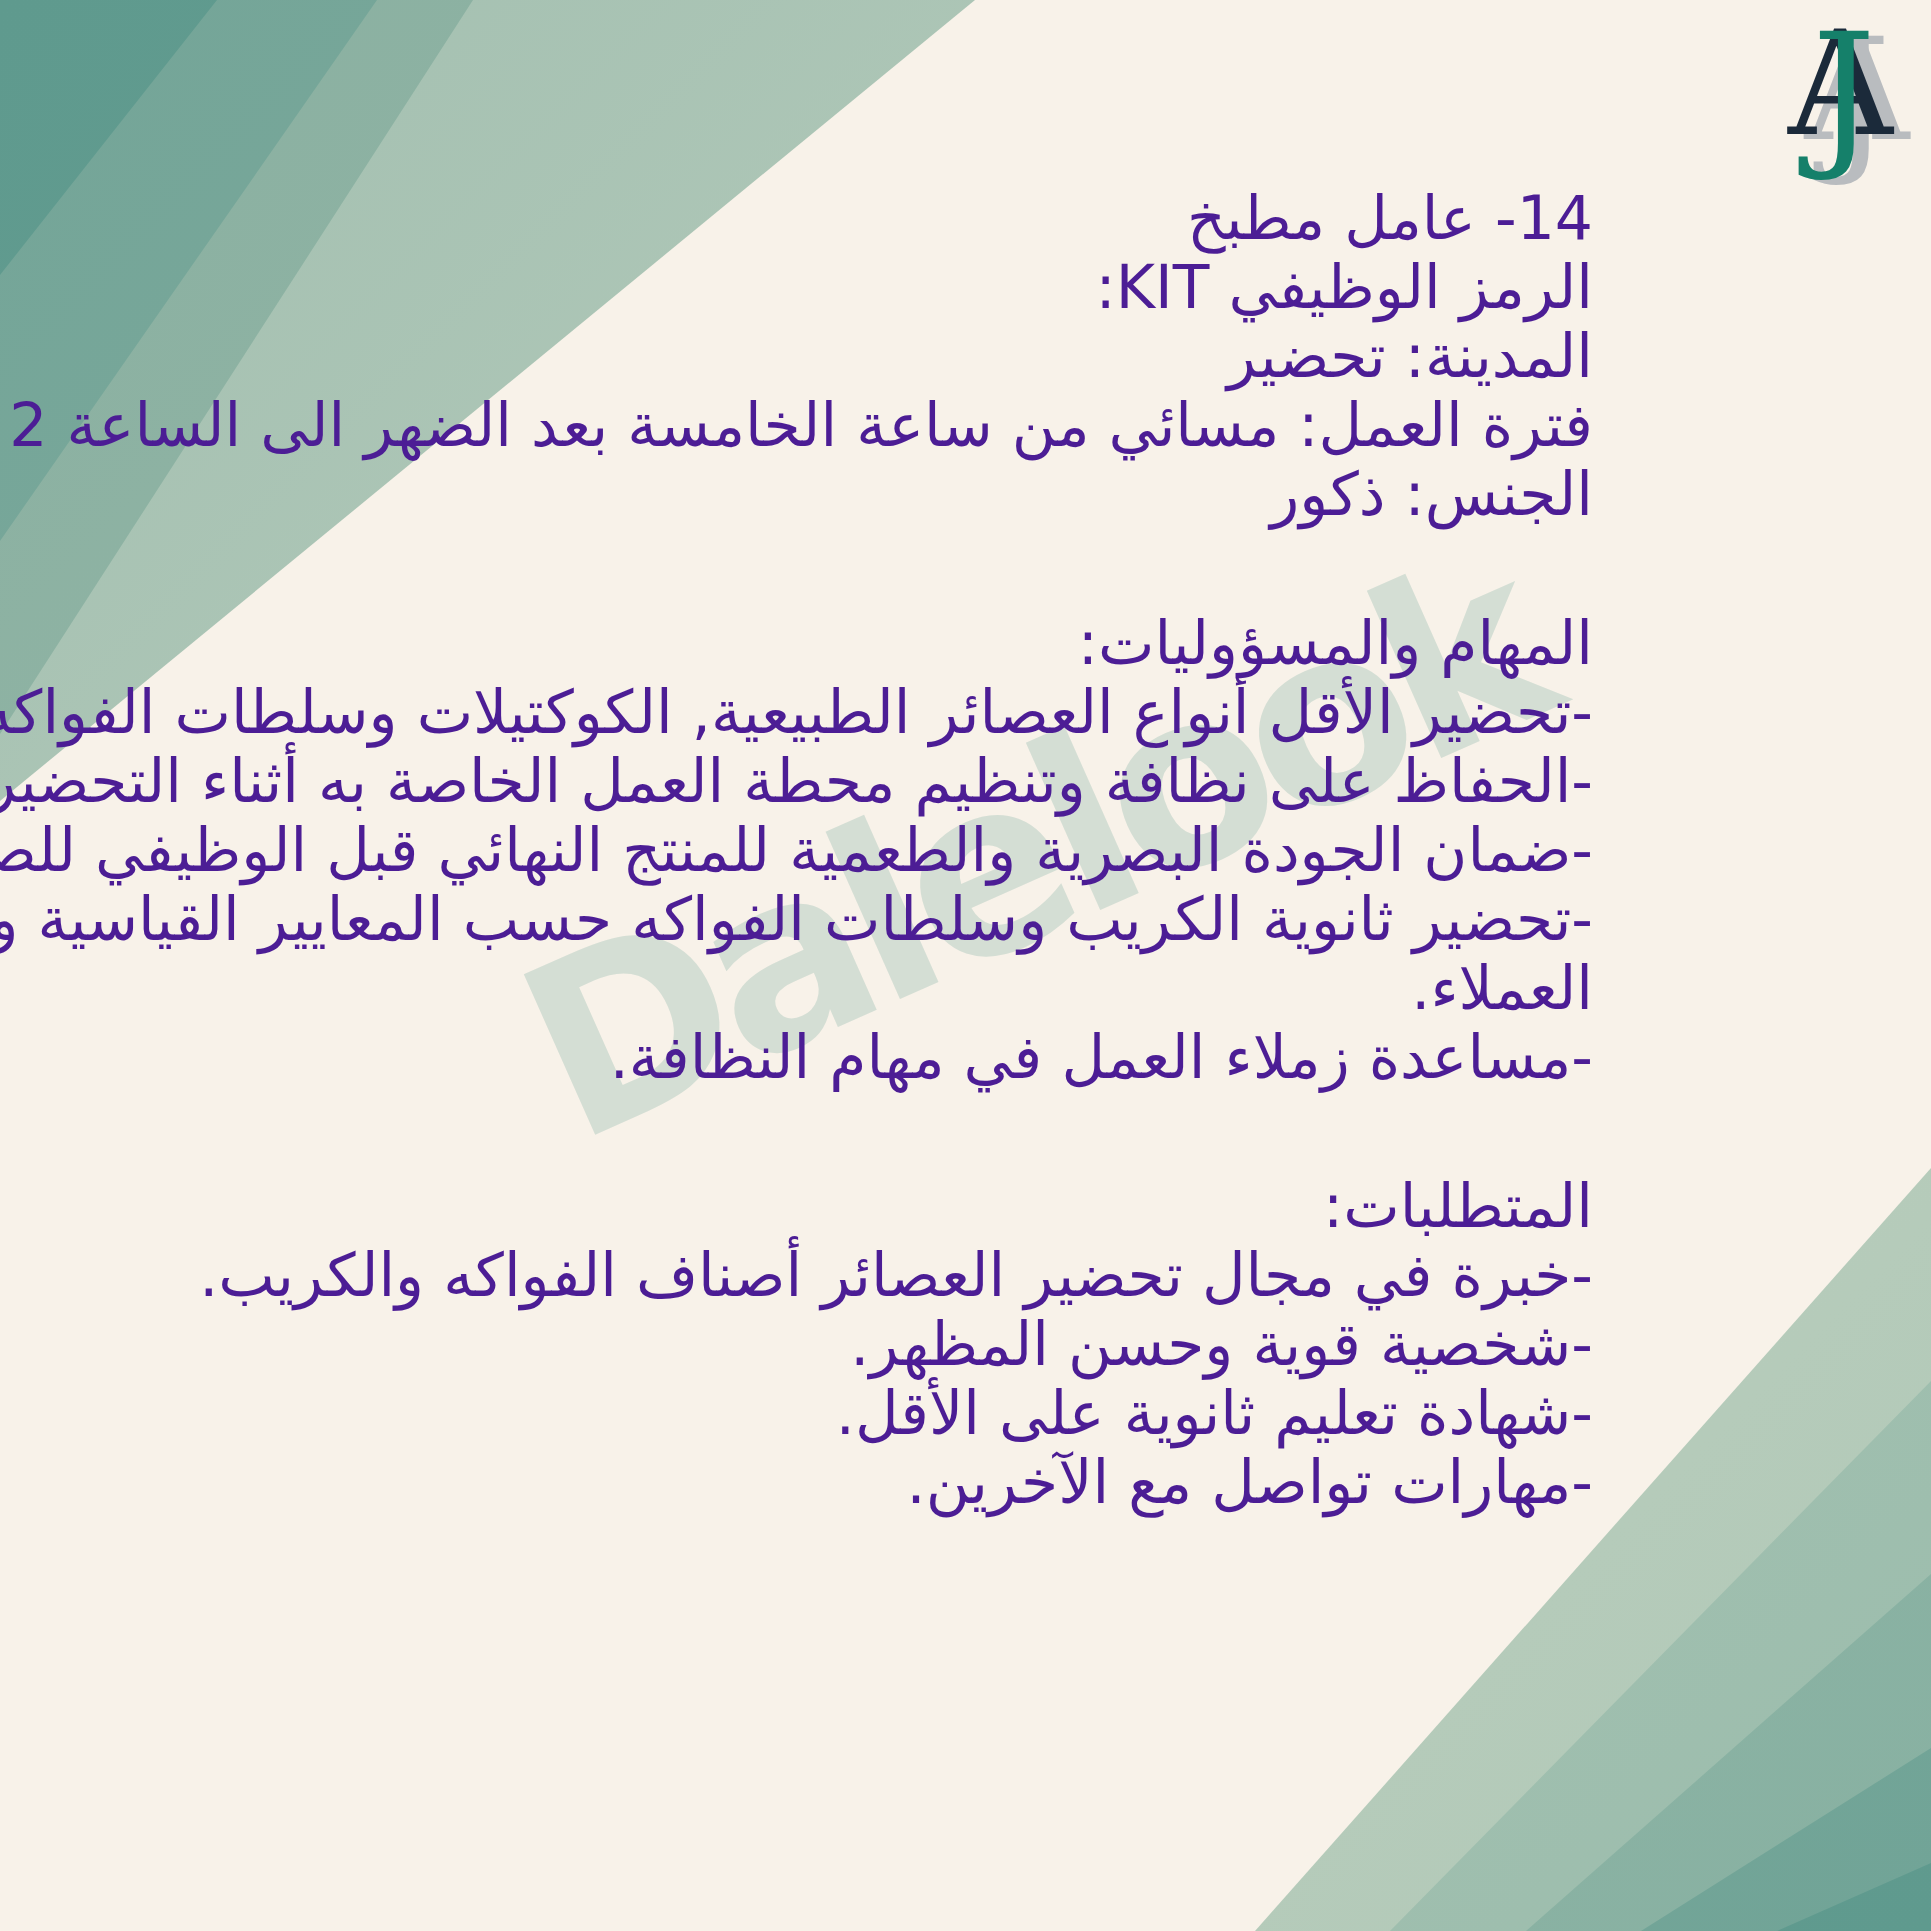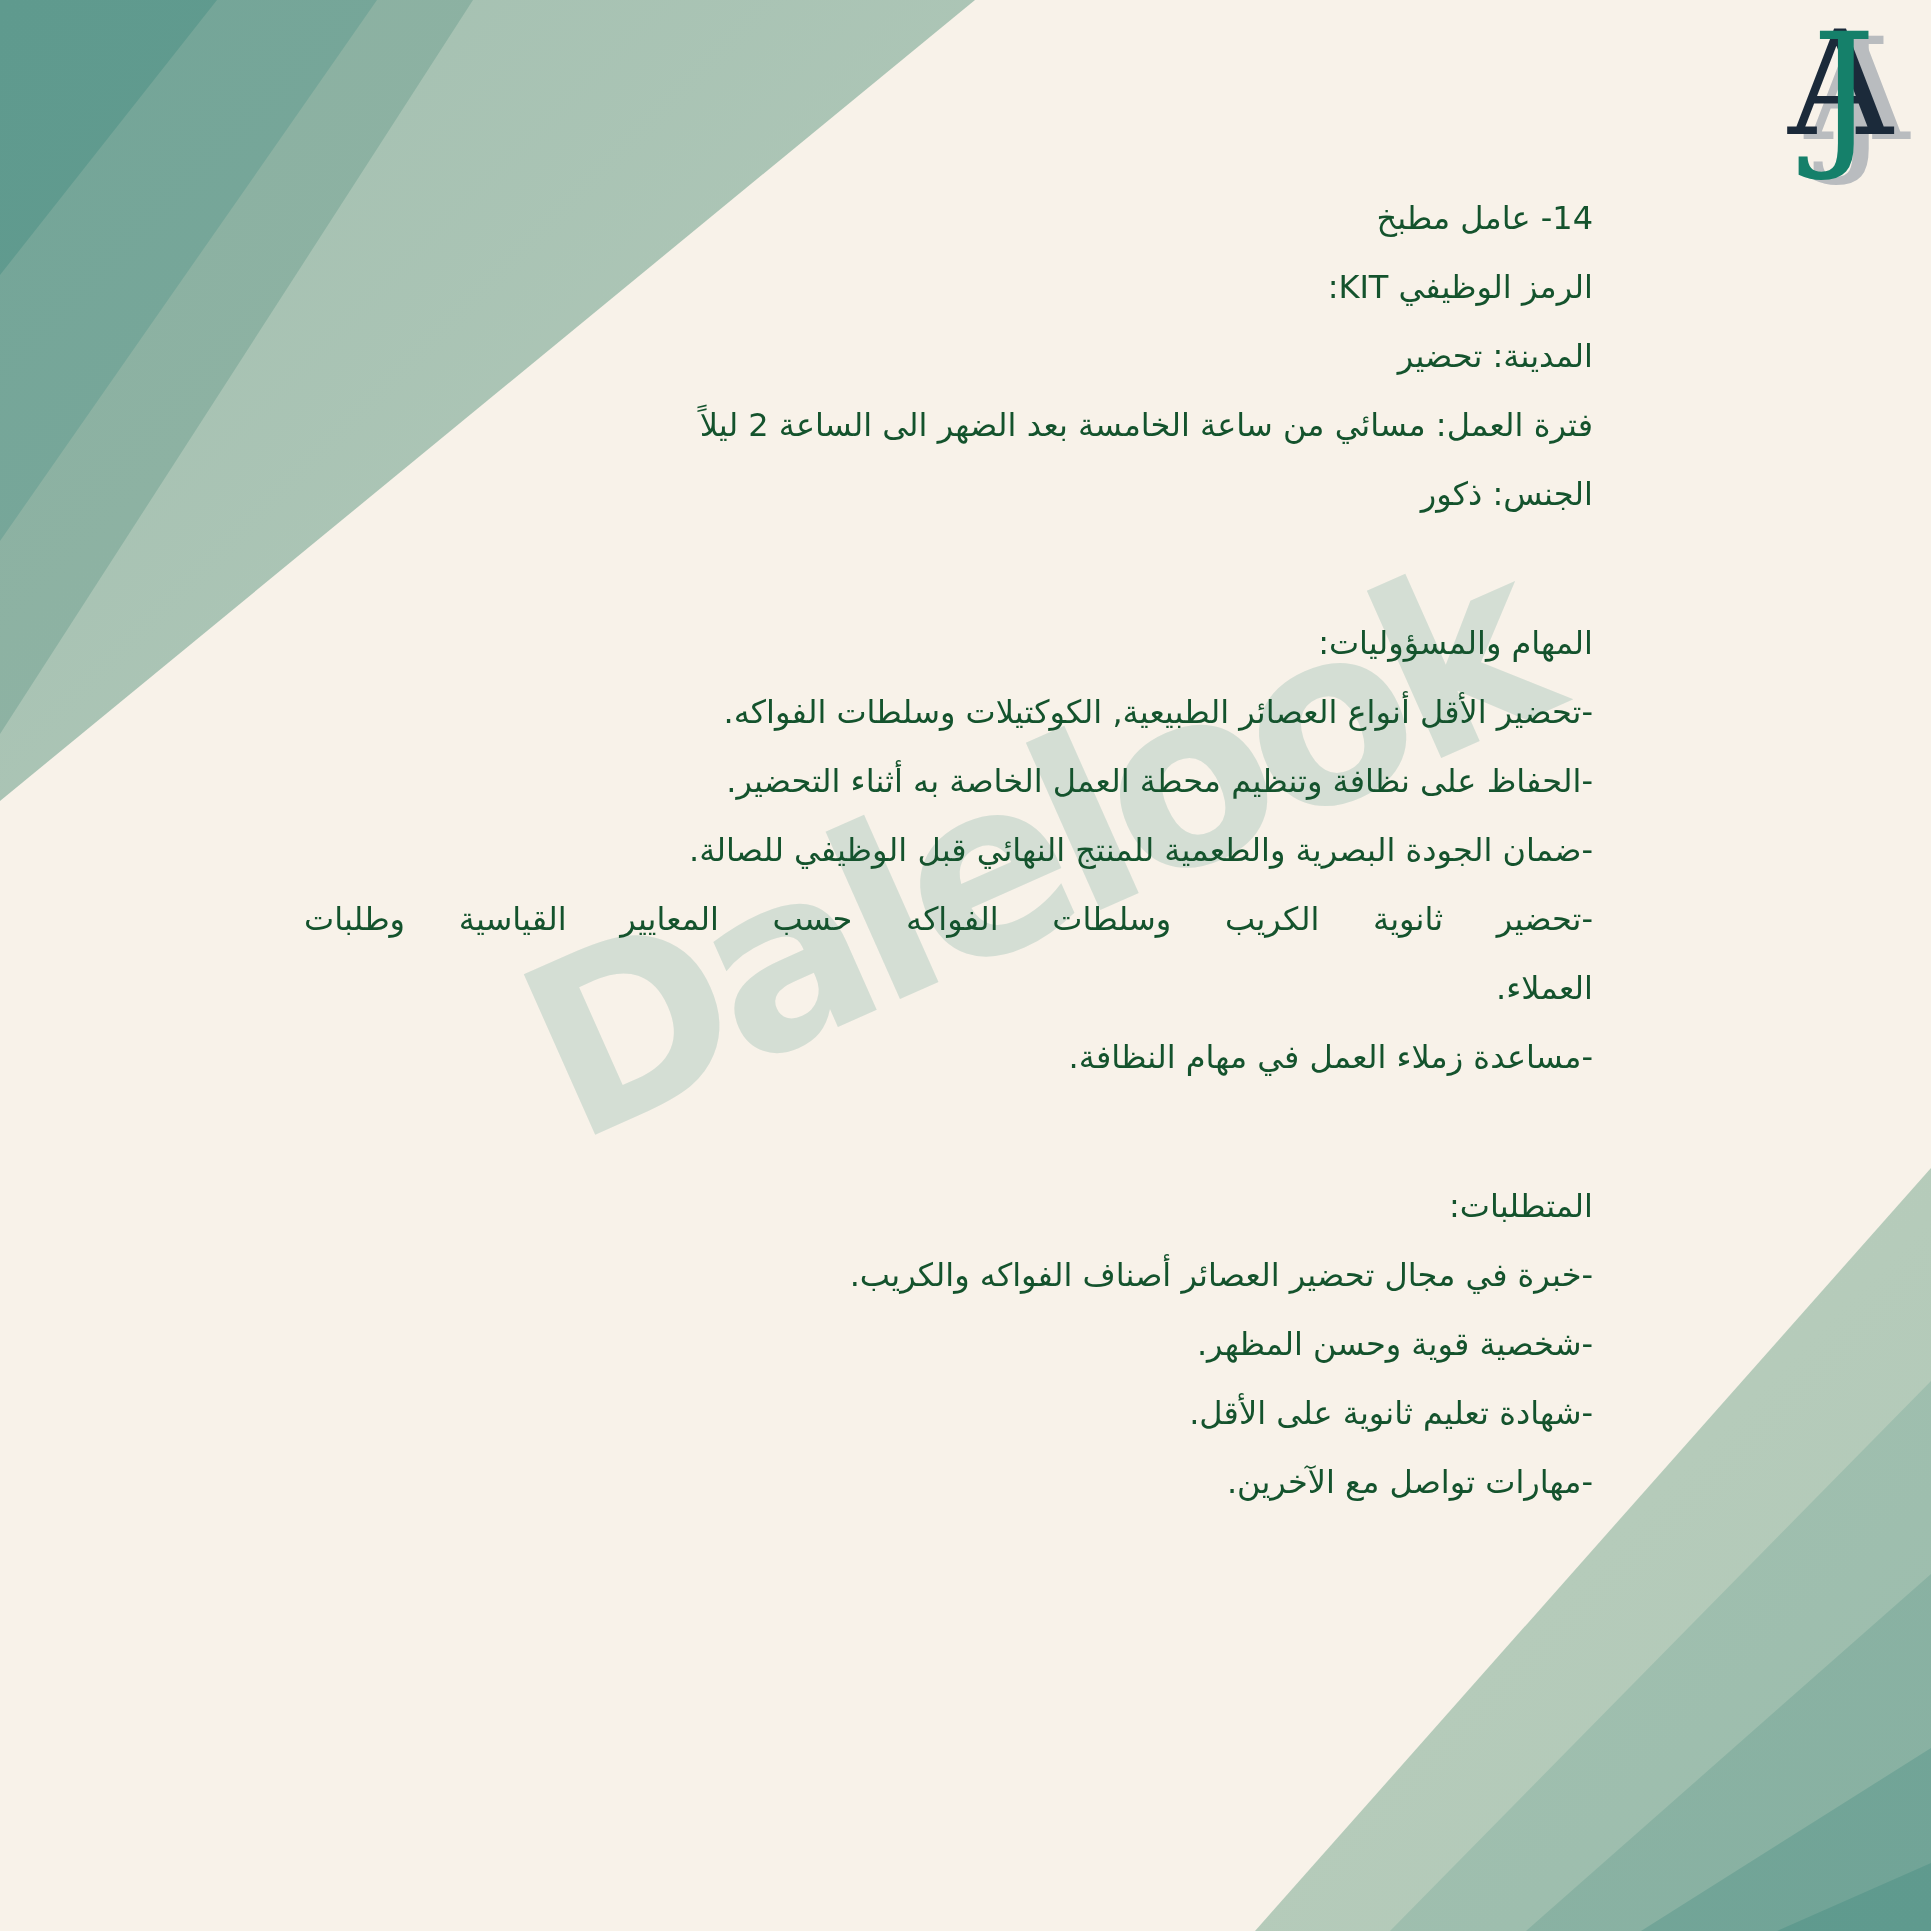--- a/index.html
+++ b/index.html
@@ -81,23 +81,23 @@
 
   
   .content {
     position: absolute;
     top: 184px;
     right: 338px;
     left: 304px;
     z-index: 3;
     direction: rtl;
     text-align: right;
-    font-size: 32px;
+    font-size: 60px;
     line-height: 69px;
-    color: #14532d;
+    color: #4c1d95;
   }
   .content p {
     margin: 0;
     white-space: nowrap;
   }
   .content p.justify {
     text-align: justify;
     text-align-last: justify;
   }
   .content p.mt {

